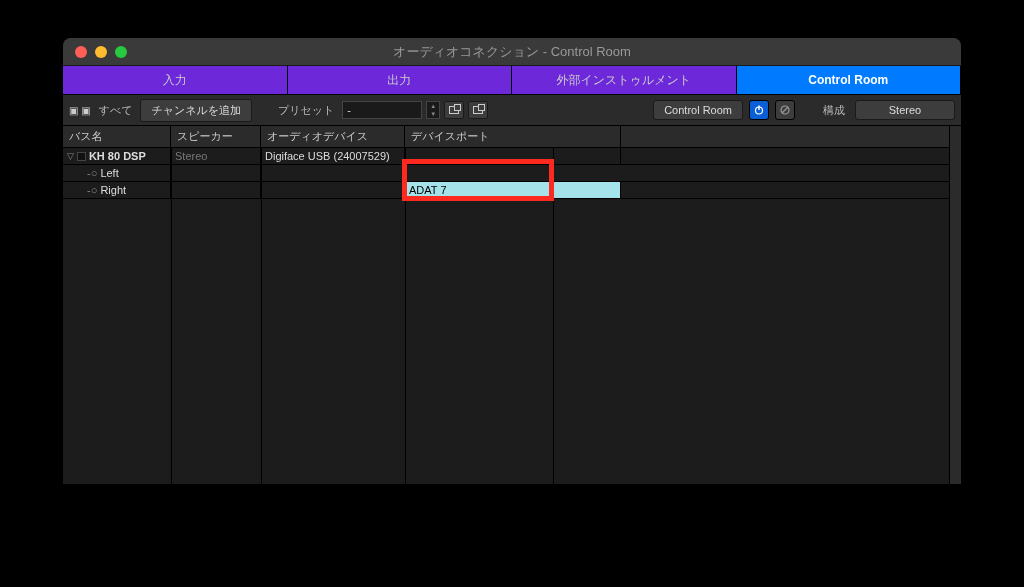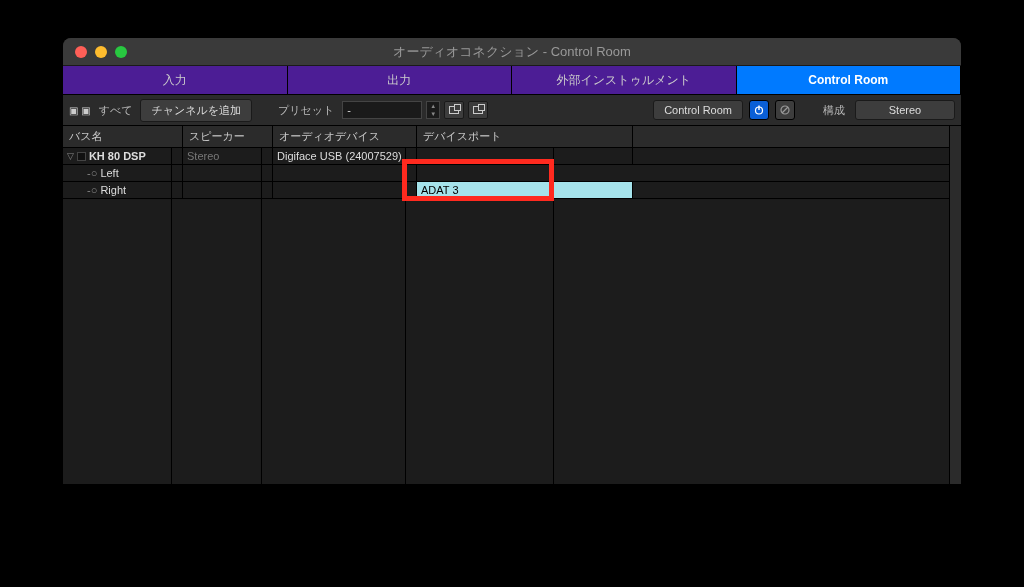--- a/index.html
+++ b/index.html
@@ -54,21 +54,21 @@
     }
     .tab {
       flex: 1;
       display: flex;
       align-items: center;
       justify-content: center;
       border-right: 1px solid #000;
       color: #ccc;
       font-size: 12px;
       cursor: pointer;
-      background: #4c1d95;
+      background: #6d28d9;
     }
     .tab.active {
       background: #007aff;
       color: #fff;
       font-weight: bold;
     }
     .toolbar {
       height: 32px;
       background: #2b2b2b;
       border-top: 1px solid #000;
@@ -175,21 +175,21 @@
     }
     .header-row .col {
       border-right: 1px solid #000;
       height: 100%;
       display: flex;
       align-items: center;
       padding: 0 6px;
       color: #ccc;
       font-size: 11px;
     }
-    .col-bus { width: 120px; }
+    .col-bus { width: 108px; }
     .col-spk { width: 90px; }
     .col-dev { width: 144px; text-align: center; }
     .col-port { width: 216px; }
     .col-rest { flex:1; }
     .data-row {
       display: flex;
       height: 17px;
       border-bottom: 1px solid #000;
       align-items: center;
       font-size: 11px;
@@ -330,21 +330,21 @@
       <div class="cell col-spk"></div>
       <div class="cell col-dev"></div>
       <div class="cell col-rest"></div>
     </div>
 
     <div class="data-row">
       <div class="cell col-bus"><span style="padding-left:20px;color:#888;">-○</span>&nbsp;<span>Right</span></div>
       <div class="cell col-spk"></div>
       <div class="cell col-dev"></div>
       <div class="cell col-port" style="padding:0;">
-        <div class="adat-cell">ADAT 3</div>
+        <div class="adat-cell">ADAT 7</div>
       </div>
       <div class="cell col-rest"></div>
     </div>
 
     <div class="vlines" style="left:108px;"></div>
     <div class="vlines" style="left:198px;"></div>
     <div class="vlines" style="left:342px;"></div>
     <div class="vlines" style="left:490px;"></div>
 
     <div class="scrollbar-right"></div>

